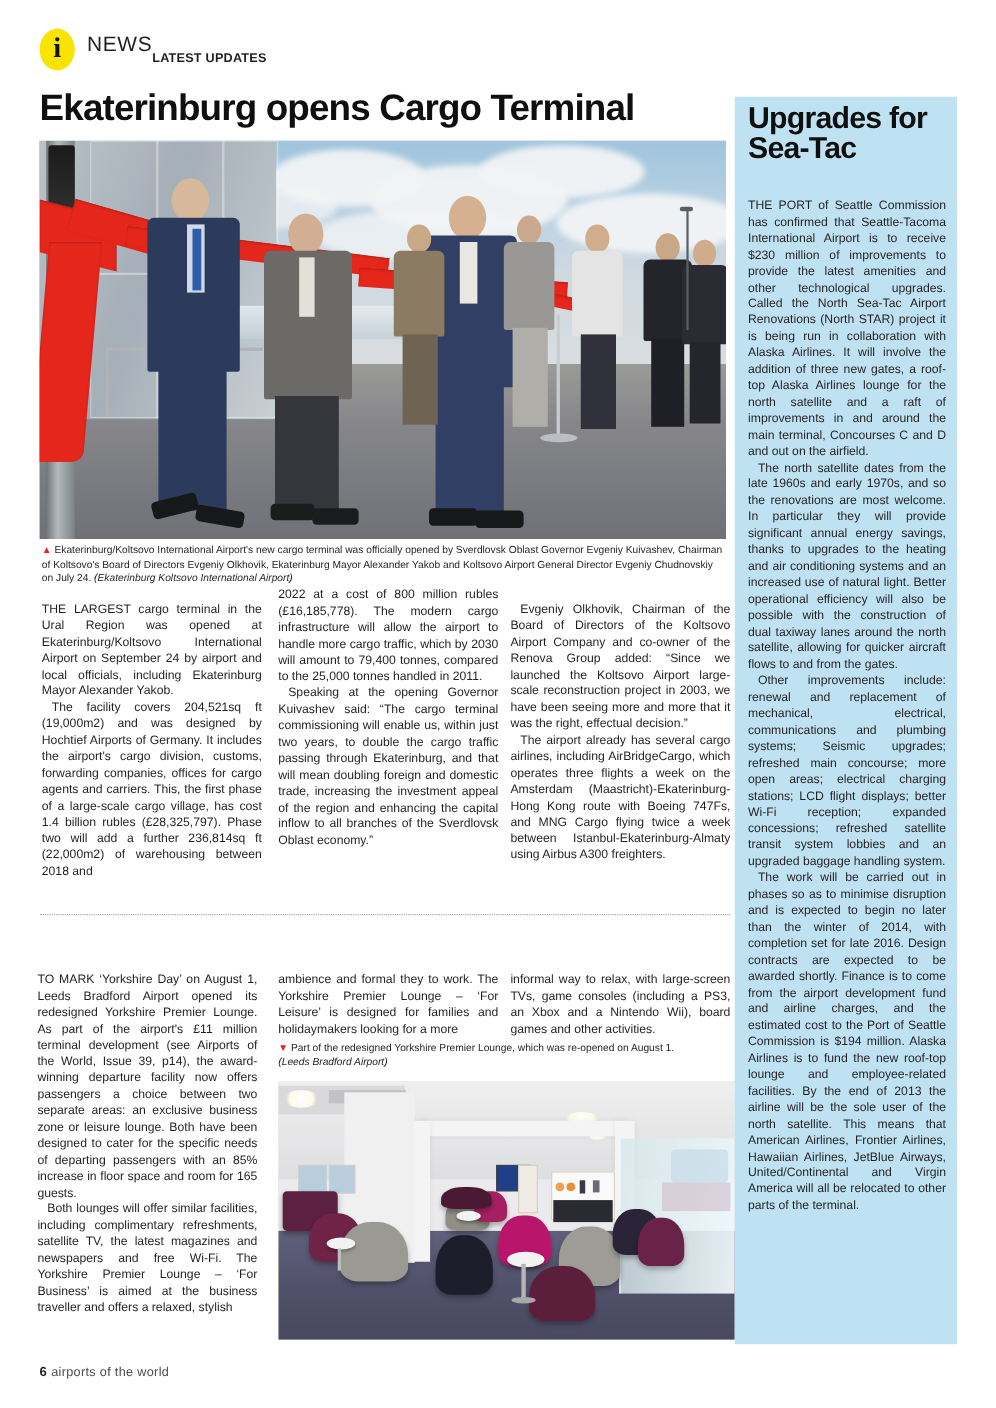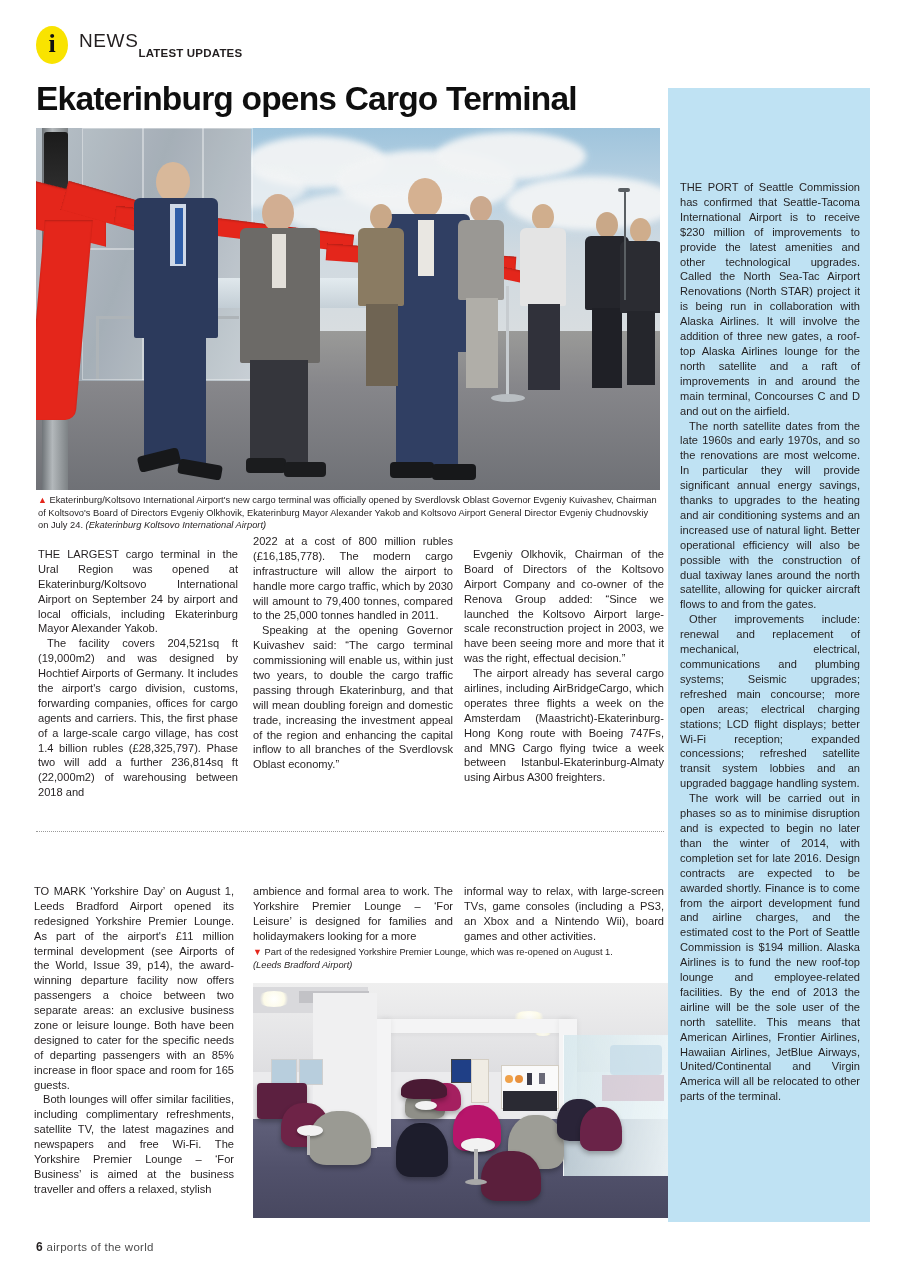--- a/index.html
+++ b/index.html
@@ -438,21 +438,21 @@
   </div>
 
   <div class="divider"></div>
 
 
   <div class="col" id="a2c1">
     <p class="first">TO MARK ‘Yorkshire Day’ on August 1, Leeds Bradford Airport opened its redesigned Yorkshire Premier Lounge.  As part of the airport's £11 million terminal development (see Airports of the World, Issue 39, p14), the award-winning departure facility now offers passengers a choice between two separate areas: an exclusive business zone or leisure lounge.  Both have been designed to cater for the specific needs of departing passengers with an 85% increase in floor space and room for 165 guests.</p>
     <p>Both lounges will offer similar facilities, including complimentary refreshments, satellite TV, the latest magazines and newspapers and free Wi-Fi.  The Yorkshire Premier Lounge – ‘For Business’ is aimed at the business traveller and offers a relaxed, stylish</p>
   </div>
   <div class="col" id="a2c2">
-    <p class="first">ambience and formal area to work. The Yorkshire Premier Lounge – ‘For Leisure’ is designed for families and holidaymakers looking for a more</p>
+    <p class="first">ambience and formal they to work. The Yorkshire Premier Lounge – ‘For Leisure’ is designed for families and holidaymakers looking for a more</p>
   </div>
   <div class="col" id="a2c3">
     <p class="first">informal way to relax, with large-screen TVs, game consoles (including a PS3, an Xbox and a Nintendo Wii), board games and other activities.</p>
   </div>
 
   <div class="caption" id="caption-lounge">
     <span class="tri-down">▼</span>
     <span>Part of the redesigned Yorkshire Premier Lounge, which was re-opened on August 1.</span><br>
     <span class="credit">(Leeds Bradford Airport)</span>
   </div>
@@ -507,20 +507,21 @@
     <div style="position:absolute;left:221px;top:166px;width:4px;height:32px;background:#b5b5b5;"></div>
     <div style="position:absolute;left:212px;top:196px;width:22px;height:6px;background:#a8a8a8;border-radius:50%;"></div>
 
     <div class="chair" style="left:152px;top:106px;width:40px;height:30px;background:#8f8f88;"></div>
     <div class="chair" style="left:178px;top:100px;width:30px;height:28px;background:#a52060;"></div>
     <div class="chair" style="left:148px;top:96px;width:46px;height:20px;background:#4a1a34;"></div>
     <div class="table-rnd" style="left:162px;top:118px;width:22px;height:9px;"></div>
   </div>
 
   <div class="sidebar"></div>
+  <div id="sidebar-headline">Upgrades for Sea-Tac</div>
   <div id="sidebar-body">
     <p class="first">THE PORT of Seattle Commission has confirmed that Seattle-Tacoma International Airport is to receive $230 million of improvements to provide the latest amenities and other technological upgrades. Called the North Sea-Tac Airport Renovations (North STAR) project it is being run in collaboration with Alaska Airlines.  It will involve the addition of three new gates, a roof-top Alaska Airlines lounge for the north satellite and a raft of improvements in and around the main terminal, Concourses C and D and out on the airfield.</p>
     <p>The north satellite dates from the late 1960s and early 1970s, and so the renovations are most welcome.  In particular they will provide significant annual energy savings, thanks to upgrades to the heating and air conditioning systems and an increased use of natural light.  Better operational efficiency will also be possible with the construction of dual taxiway lanes around the north satellite, allowing for quicker aircraft flows to and from the gates.</p>
     <p>Other improvements include: renewal and replacement of mechanical, electrical, communications and plumbing systems; Seismic upgrades; refreshed main concourse; more open areas; electrical charging stations; LCD flight displays; better Wi-Fi reception; expanded concessions; refreshed satellite transit system lobbies and an upgraded baggage handling system.</p>
     <p>The work will be carried out in phases so as to minimise disruption and is expected to begin no later than the winter of 2014, with completion set for late 2016. Design contracts are expected to be awarded shortly.  Finance is to come from the airport development fund and airline charges, and the estimated cost to the Port of Seattle Commission is $194 million.  Alaska Airlines is to fund the new roof-top lounge and employee-related facilities.  By the end of 2013 the airline will be the sole user of the north satellite.  This means that American Airlines, Frontier Airlines, Hawaiian Airlines, JetBlue Airways, United/Continental and Virgin America will all be relocated to other parts of the terminal.</p>
   </div>
 
   <div class="footer">
     <span class="pg">6</span>
     <span>airports of the world</span>

